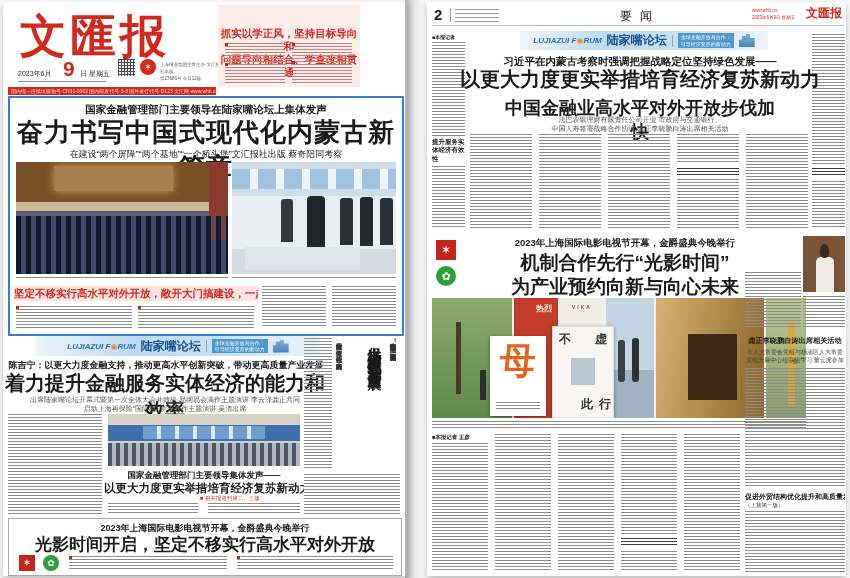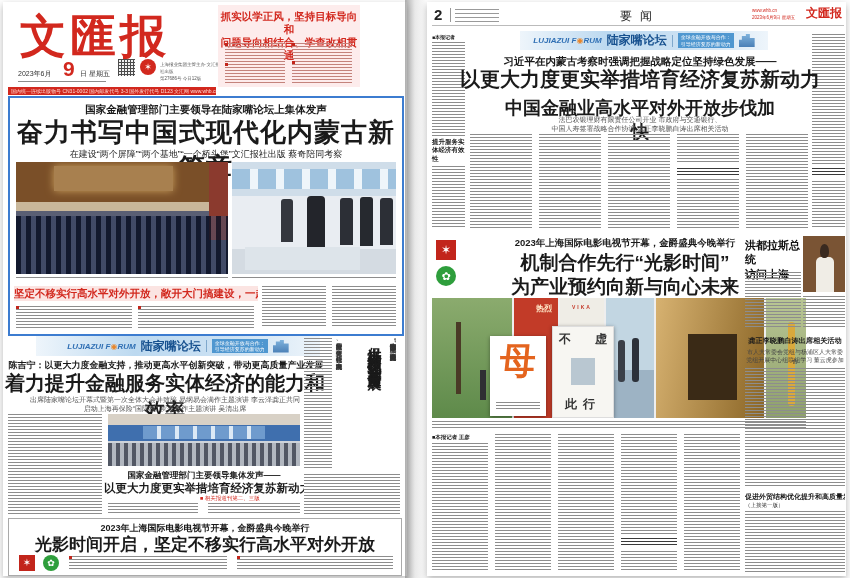--- a/index.html
+++ b/index.html
@@ -39,21 +39,21 @@
   <div class="abs qr" style="left:118px;top:59px;width:17px;height:17px;"></div>
   <div class="abs" style="left:140px;top:59px;width:16px;height:16px;border-radius:50%;background:#d2281e;color:#fff;font-size:9px;line-height:16px;text-align:center;">✶</div>
   <div class="abs" style="left:160px;top:61px;width:60px;font-size:4.5px;color:#555;line-height:1.6;">
     <div>上海报业集团主管主办·文汇报社出版</div>
     <div>第27686号 今日12版</div>
   </div>
   <div class="abs tl" style="left:18px;top:81px;width:88px;height:3px;"></div>
   <div class="abs nowrap" style="left:8px;top:87px;width:208px;height:8px;background:#d2281e;color:#ffd9d4;font-size:5px;line-height:8px;padding-left:3px;box-sizing:border-box;">国内统一连续出版物号 CN31-0002 国内邮发代号 3-3 国外发行代号 D123 文汇网 www.whb.cn</div>
 
   <div class="abs" style="left:218px;top:5px;width:142px;height:82px;background:#fdecec;">
-    <div class="b red c" style="padding-top:5px;font-size:10.5px;line-height:1.25;">
+    <div class="b red c" style="padding-top:22px;font-size:10.5px;line-height:1.25;">
       <div>抓实以学正风，坚持目标导向和</div>
       <div>问题导向相结合、学查改相贯通</div>
     </div>
     <div class="abs tlr" style="left:7px;top:38px;width:60px;height:40px;"></div>
     <div class="abs tlr" style="left:74px;top:38px;width:60px;height:40px;"></div>
     <div class="bull" style="left:7px;top:38px;"></div>
     <div class="bull" style="left:7px;top:58px;"></div>
     <div class="bull" style="left:74px;top:38px;"></div>
     <div class="bull" style="left:74px;top:56px;"></div>
   </div>
@@ -208,38 +208,34 @@
     <div class="abs" style="left:58px;top:38px;width:56px;height:80px;background:#fff;box-shadow:0 1px 4px rgba(0,0,0,.4);">
       <div class="c serif w9" style="font-size:36px;color:#e4641e;line-height:1.4;">母</div>
       <div class="abs tl" style="left:10%;bottom:6px;width:80%;height:8px;"></div>
     </div>
     <div class="abs" style="left:120px;top:28px;width:60px;height:90px;background:#f7f6f2;border:1px solid #ddd;box-shadow:0 1px 4px rgba(0,0,0,.4);">
       <div style="display:flex;justify-content:space-between;padding:4px 6px 0;font-weight:bold;font-size:12px;color:#333;">
         <span>不</span>
         <span>虚</span>
       </div>
       <div class="abs" style="left:30%;top:34%;width:40%;height:30%;background:#b9c7d1;"></div>
-      <div class="abs b" style="left:0;bottom:4px;width:100%;text-align:center;font-size:12px;color:#333;letter-spacing:6px;">此行</div>
+      <div class="abs b" style="left:16px;bottom:4px;width:100%;text-align:center;font-size:12px;color:#333;letter-spacing:6px;">此行</div>
     </div>
   </div>
   <div class="abs tl" style="left:432px;top:421px;width:374px;height:7px;"></div>
 
   <div class="abs b" style="left:432px;top:434px;width:56px;font-size:5.5px;">■本报记者 王彦</div>
   <div class="abs tl" style="left:432px;top:443px;width:56px;height:129px;"></div>
   <div class="abs tl" style="left:495px;top:434px;width:56px;height:138px;"></div>
   <div class="abs tl" style="left:558px;top:434px;width:56px;height:138px;"></div>
   <div class="abs tl" style="left:621px;top:434px;width:56px;height:100px;"></div>
   <div class="abs tlb" style="left:621px;top:538px;width:56px;height:9px;"></div>
   <div class="abs tl" style="left:621px;top:551px;width:56px;height:21px;"></div>
   <div class="abs tl" style="left:684px;top:434px;width:56px;height:138px;"></div>
 
-  <div class="abs b" style="left:745px;top:238px;width:56px;font-size:11px;line-height:1.3;color:#111;">
-    <div>洪都拉斯总统</div>
-    <div>访问上海</div>
-  </div>
   <div class="abs" style="left:803px;top:236px;width:42px;height:56px;background:#7a5434;overflow:hidden;">
     <div class="abs" style="left:30%;top:38%;width:44%;height:62%;background:#f0ede6;border-radius:5px 5px 0 0;"></div>
     <div class="abs" style="left:40%;top:14%;width:22%;height:26%;background:#3a2a20;border-radius:50% 50% 40% 40%;"></div>
   </div>
   <div class="abs tl" style="left:745px;top:272px;width:56px;height:56px;"></div>
   <div class="abs tl" style="left:803px;top:296px;width:42px;height:32px;"></div>
 
   <div class="abs c b" style="left:745px;top:336px;width:100px;font-size:7.2px;">龚正李晓鹏白涛出席相关活动</div>
   <div class="abs c" style="left:745px;top:348px;width:100px;font-size:6px;color:#444;">市人大常委会党组与杨浦区人大常委会</div>
   <div class="abs c" style="left:745px;top:356px;width:100px;font-size:6px;color:#444;">党组开展中心组联组学习 董云虎参加</div>

